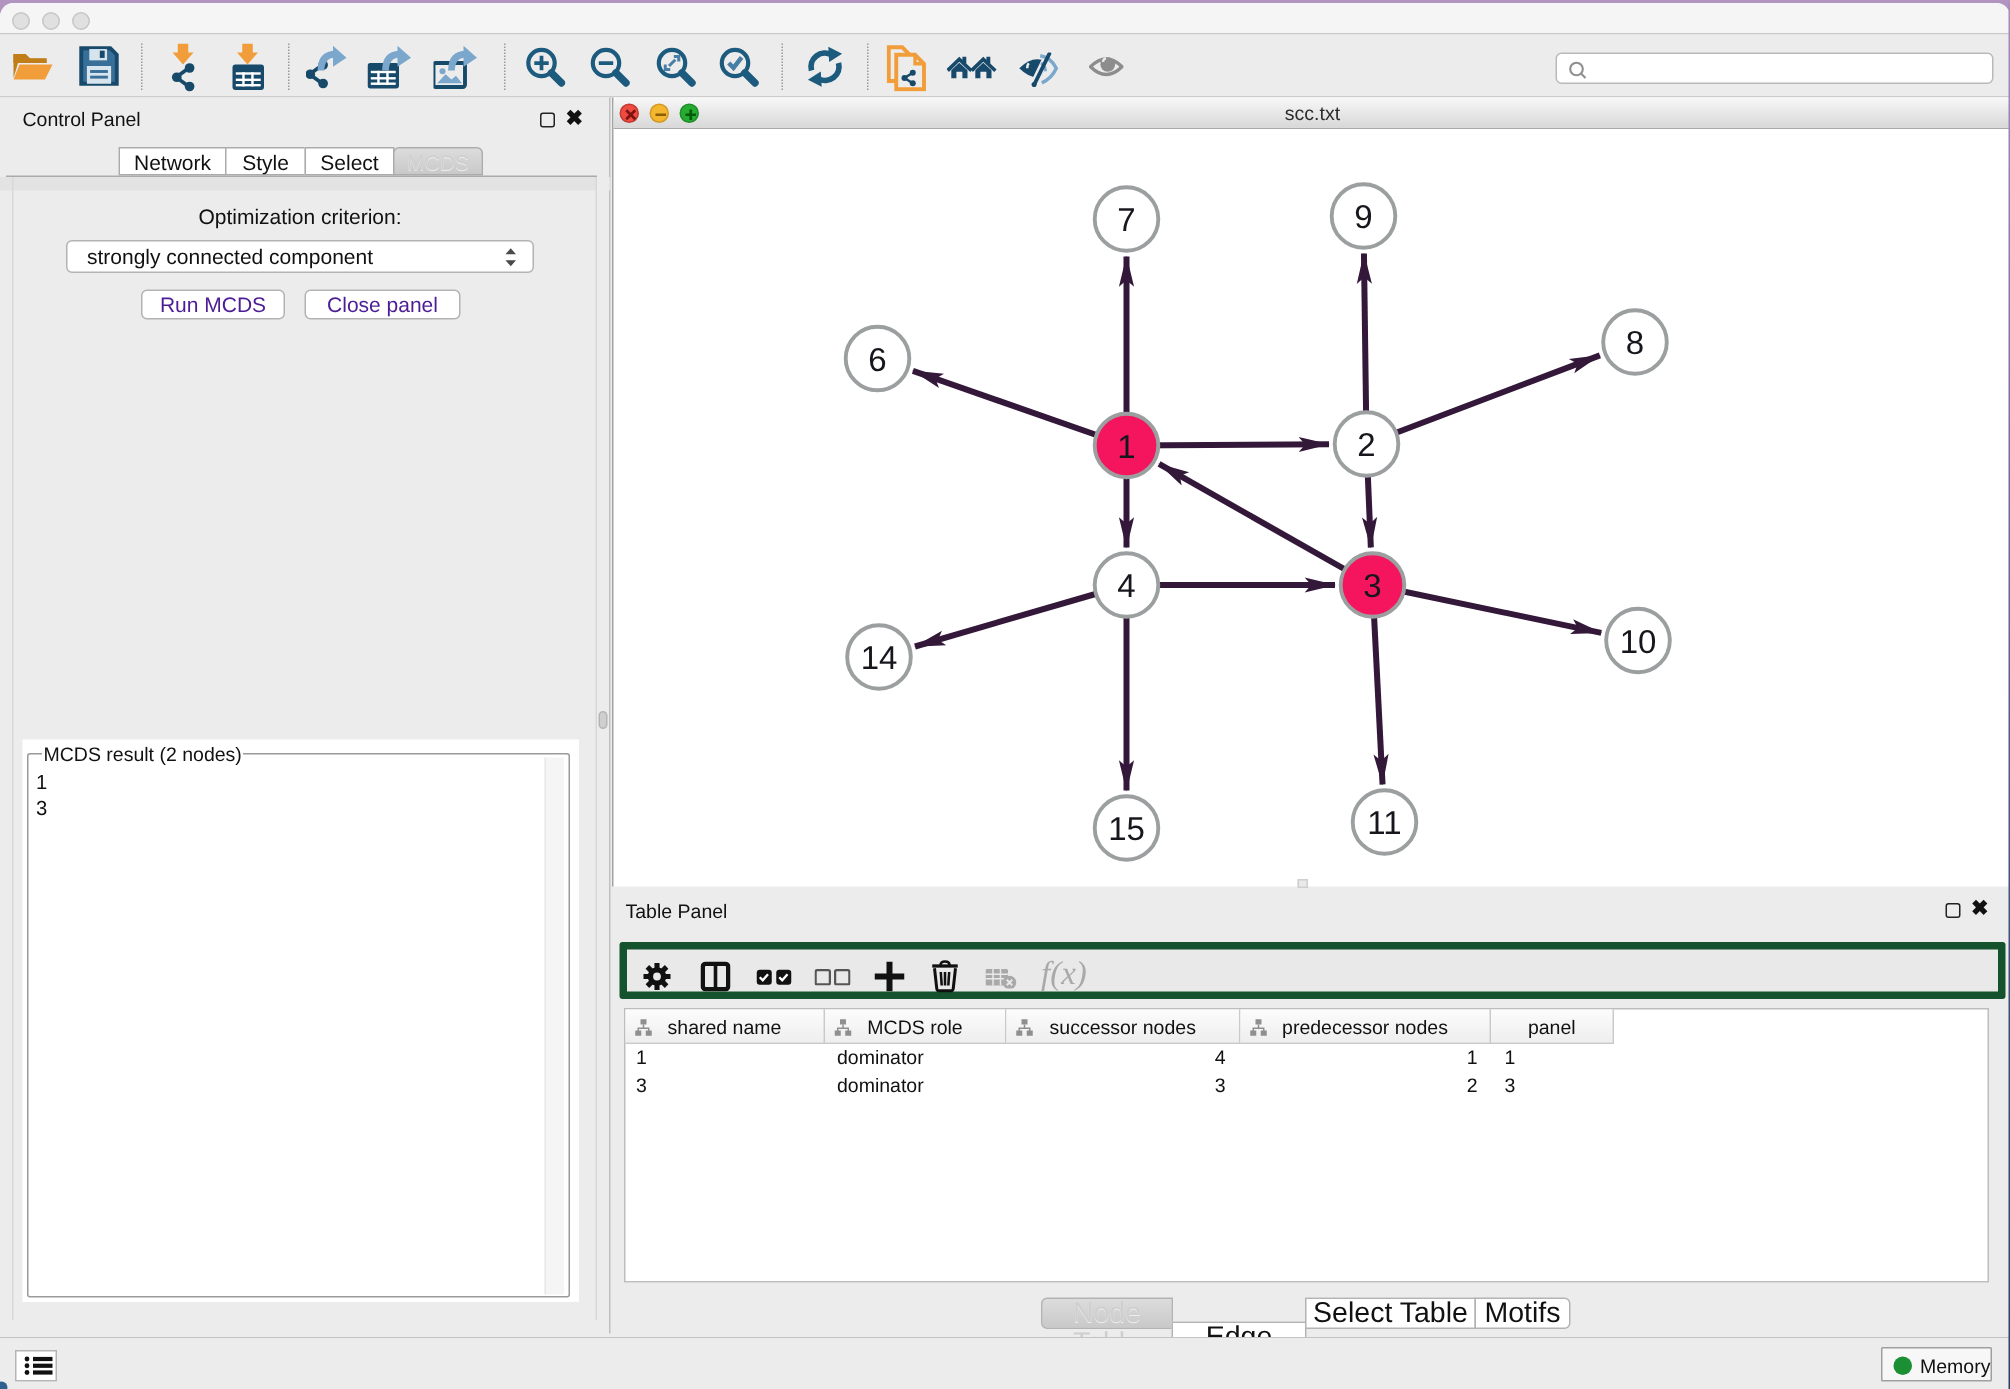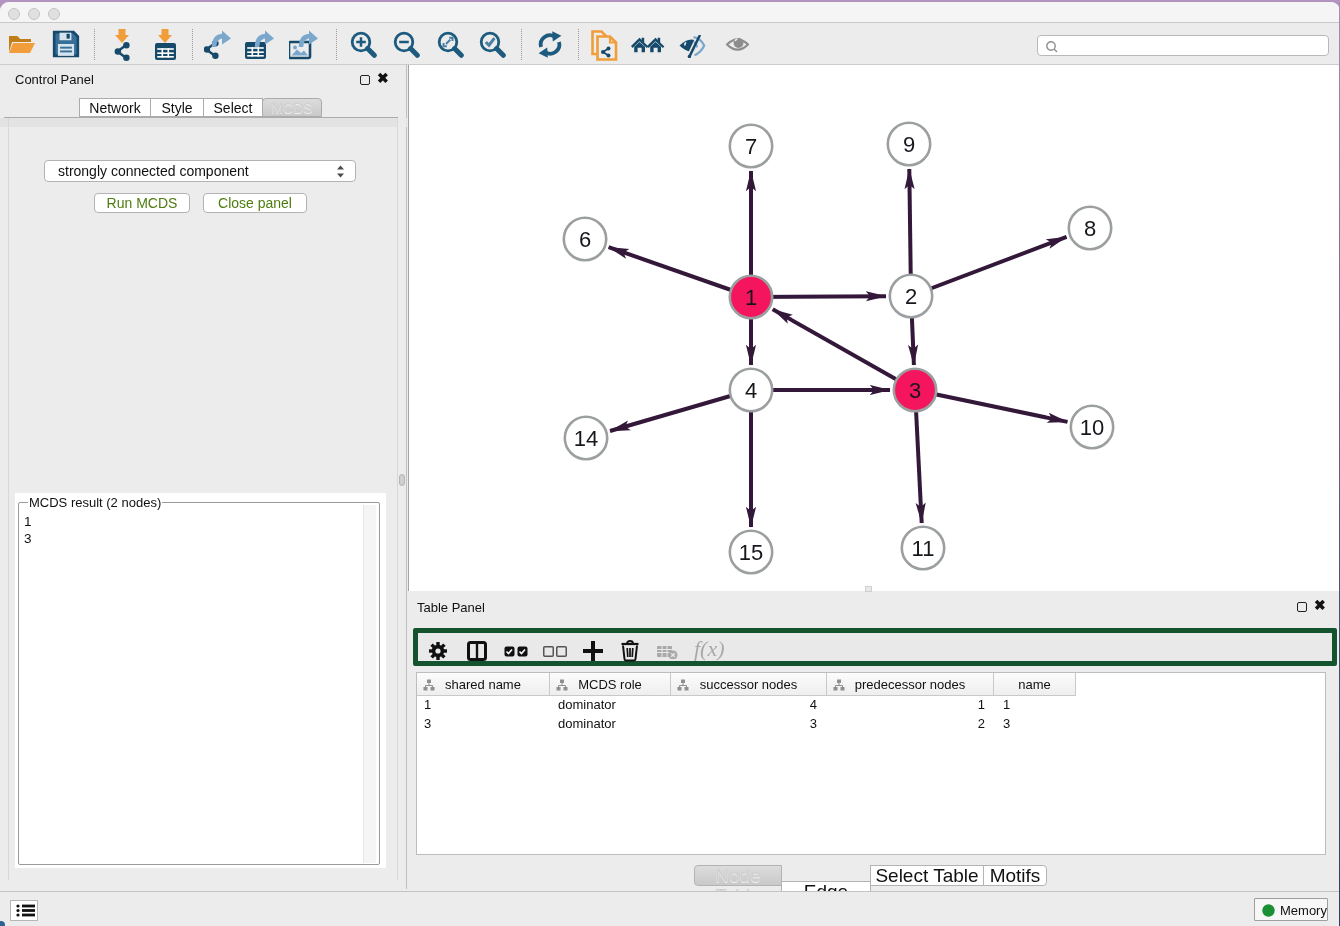--- a/index.html
+++ b/index.html
@@ -18,21 +18,21 @@
 #cp-hdr-text { position:absolute; left:15px; top:7px; font-size:13px; color:#111; }
 .float-ico { position:absolute; width:10px; height:10px; border:1.5px solid #222; border-radius:2px; background:transparent; }
 .x-ico { position:absolute; font-size:14px; font-weight:bold; color:#111; }
 .tabs { position:absolute; height:19px; }
 .tab { position:absolute; top:0; height:19px; background:#fff; border:1px solid #ababab; font-size:14px; text-align:center; color:#111; line-height:18px; }
 .tab.sel { background:linear-gradient(#dcdcdc,#c9c9c9); color:#cfcfcf; text-shadow:0 1px 0 #eee; border-radius:4px 4px 0 0; }
 #cp-tabline { position:absolute; left:4px; top:52px; width:399px; border-top:1px solid #ababab; }
 #cp-band { position:absolute; left:0; top:53px; width:407px; height:9px; background:#e3e3e3; }
 #opt-label { position:absolute; left:0; top:71px; width:400px; text-align:center; font-size:14px; color:#111; }
 #dropdown { position:absolute; left:44px; top:95px; width:312px; height:22px; background:#fff; border:1px solid #b3b3b3; border-radius:4px; font-size:14px; color:#111; line-height:20px; padding-left:13px; }
-.btn { position:absolute; height:20px; background:#fff; border:1px solid #b3b3b3; border-radius:4px; font-size:14px; color:#4d7c0f; text-align:center; line-height:18px; }
+.btn { position:absolute; height:20px; background:#fff; border:1px solid #b3b3b3; border-radius:4px; font-size:14px; color:#4c1d95; text-align:center; line-height:18px; }
 #result-panel { position:absolute; left:15px; top:428px; width:371px; height:375px; background:#fff; }
 #result-group { position:absolute; left:3px; top:9px; width:362px; height:363px; border:1px solid #9a9a9a; border-radius:2px; }
 #result-label { position:absolute; left:9px; top:-8px; background:#fff; font-size:13px; color:#111; padding:0 1px; }
 #result-text { position:absolute; left:5px; top:10px; font-size:13.5px; color:#111; line-height:17.3px; }
 #result-sb { position:absolute; right:3px; top:2px; width:13px; height:358px; background:#f5f5f5; border-left:1px solid #e8e8e8; }
 #cp-sb { position:absolute; right:0px; top:0px; width:8px; height:826px; background:#ececec; }
 #cp-sb-thumb { position:absolute; right:1px; top:409px; width:6px; height:12px; background:#cfcfcf; border:1px solid #b5b5b5; border-radius:3px; }
 
 #netwin { position:absolute; left:408px; top:0px; width:932px; height:526px; background:#fff; border-left:1px solid #a3a3a3; }
 #nw-titlebar { position:absolute; left:0; top:0; width:932px; height:21px; background:linear-gradient(#f8f8f8,#d8d8d8); border-bottom:1px solid #a8a8a8; border-radius:4px 0 0 0; }
@@ -226,40 +226,59 @@
       <div class="tabs" style="left:79px; top:33px;">
         <div class="tab" style="left:0px; width:72px;">Network</div>
         <div class="tab" style="left:71px; width:54px;">Style</div>
         <div class="tab" style="left:124px; width:60px;">Select</div>
         <div class="tab sel" style="left:183px; width:60px;">MCDS</div>
       </div>
       <div id="cp-tabline"></div>
       <div id="cp-band"></div>
       <div style="position:absolute;left:8px;top:53px;width:1px;height:762px;background:#d8d8d8;"></div>
       <div style="position:absolute;left:397px;top:53px;width:1px;height:762px;background:#d8d8d8;"></div>
+      <div id="opt-label">Optimization criterion:</div>
       <div id="dropdown">strongly connected component
         <svg width="9" height="13" style="position:absolute;right:10px;top:4px;">
             <path d="M4.5 0.5 L8 4.5 L1 4.5 Z" fill="#4a4a4a"></path>
             <path d="M4.5 12.5 L8 8.5 L1 8.5 Z" fill="#4a4a4a"></path>
           </svg>
       </div>
       <div class="btn" style="left:94px; top:128px; width:96px;">Run MCDS</div>
       <div class="btn" style="left:203px; top:128px; width:104px;">Close panel</div>
       <div id="result-panel">
         <div id="result-group">
           <div id="result-label">MCDS result (2 nodes)</div>
           <div id="result-text">1<br>3</div>
           <div id="result-sb"></div>
         </div>
       </div>
       <div id="cp-sb">
           <div id="cp-sb-thumb"></div>
         </div>
     </div>
     <div id="netwin">
+      <div id="nw-titlebar">
+        <div class="tl2" style="left:4px; background:#ee4c42; border:1px solid #c33a33;">
+            <svg width="11" height="11" style="margin:1px;">
+              <path d="M2.5 2.5 L8.5 8.5 M8.5 2.5 L2.5 8.5" stroke="#7e1210" stroke-width="1.8"></path>
+            </svg>
+          </div>
+        <div class="tl2" style="left:24px; background:#f5b62f; border:1px solid #d29a23;">
+            <svg width="11" height="11" style="margin:1px;">
+              <path d="M2 5.5 L9 5.5" stroke="#8a5d05" stroke-width="1.8"></path>
+            </svg>
+          </div>
+        <div class="tl2" style="left:44px; background:#27ac33; border:1px solid #1f8d2a;">
+            <svg width="11" height="11" style="margin:1px;">
+              <path d="M2 5.5 L9 5.5 M5.5 2 L5.5 9" stroke="#045a06" stroke-width="1.8"></path>
+            </svg>
+          </div>
+        <div id="nw-title">scc.txt</div>
+      </div>
       <svg id="graph" width="932" height="505" style="position:absolute;left:0;top:21px;transform:translateZ(0);" font-family="Liberation Sans,sans-serif">
         <defs>
             <marker id="arr" viewBox="0 0 20 10" refX="19" refY="5" markerWidth="21.5" markerHeight="11.5" markerUnits="userSpaceOnUse" orient="auto">
               <path d="M0.2,0.3 L19.6,5 L0.2,9.7 L4.2,5 Z" fill="#331839"></path>
             </marker>
           </defs>
         <g stroke="#331839" stroke-width="4">
         <line x1="342.0" y1="211.0" x2="342.0" y2="85.0" marker-end="url(#arr)"></line>
         <line x1="342.0" y1="211.0" x2="199.6" y2="161.2" marker-end="url(#arr)"></line>
         <line x1="342.0" y1="211.0" x2="477.0" y2="210.2" marker-end="url(#arr)"></line>
@@ -380,21 +399,21 @@
               <path d="M6 4 L6 6.5 M2.5 9 L2.5 6.5 L9.5 6.5 L9.5 9" stroke="#8f8f8f" fill="none"></path>
               <rect x="0.5" y="8" width="4" height="3.5" fill="#8f8f8f"></rect>
               <rect x="7.5" y="8" width="4" height="3.5" fill="#8f8f8f"></rect>
             </svg>successor nodes</div>
         <div class="th" style="left:410px;width:167px;"><svg width="12" height="12" style="position:absolute;left:6px;top:6px;" viewBox="0 0 12 12">
               <rect x="4" y="0.5" width="4" height="3.5" fill="#8f8f8f"></rect>
               <path d="M6 4 L6 6.5 M2.5 9 L2.5 6.5 L9.5 6.5 L9.5 9" stroke="#8f8f8f" fill="none"></path>
               <rect x="0.5" y="8" width="4" height="3.5" fill="#8f8f8f"></rect>
               <rect x="7.5" y="8" width="4" height="3.5" fill="#8f8f8f"></rect>
             </svg>predecessor nodes</div>
-        <div class="th" style="left:577px;width:82px;">name</div>
+        <div class="th" style="left:577px;width:82px;">panel</div>
 
         <div class="td" style="left:7px;top:22px;">1</div>
         <div class="td" style="left:141px;top:22px;">dominator</div>
         <div class="td" style="left:255px;width:145px;top:22px;text-align:right;">4</div>
         <div class="td" style="left:410px;width:158px;top:22px;text-align:right;">1</div>
         <div class="td" style="left:586px;top:22px;">1</div>
         <div class="td" style="left:7px;top:41px;">3</div>
         <div class="td" style="left:141px;top:41px;">dominator</div>
         <div class="td" style="left:255px;width:145px;top:41px;text-align:right;">3</div>
         <div class="td" style="left:410px;width:158px;top:41px;text-align:right;">2</div>

